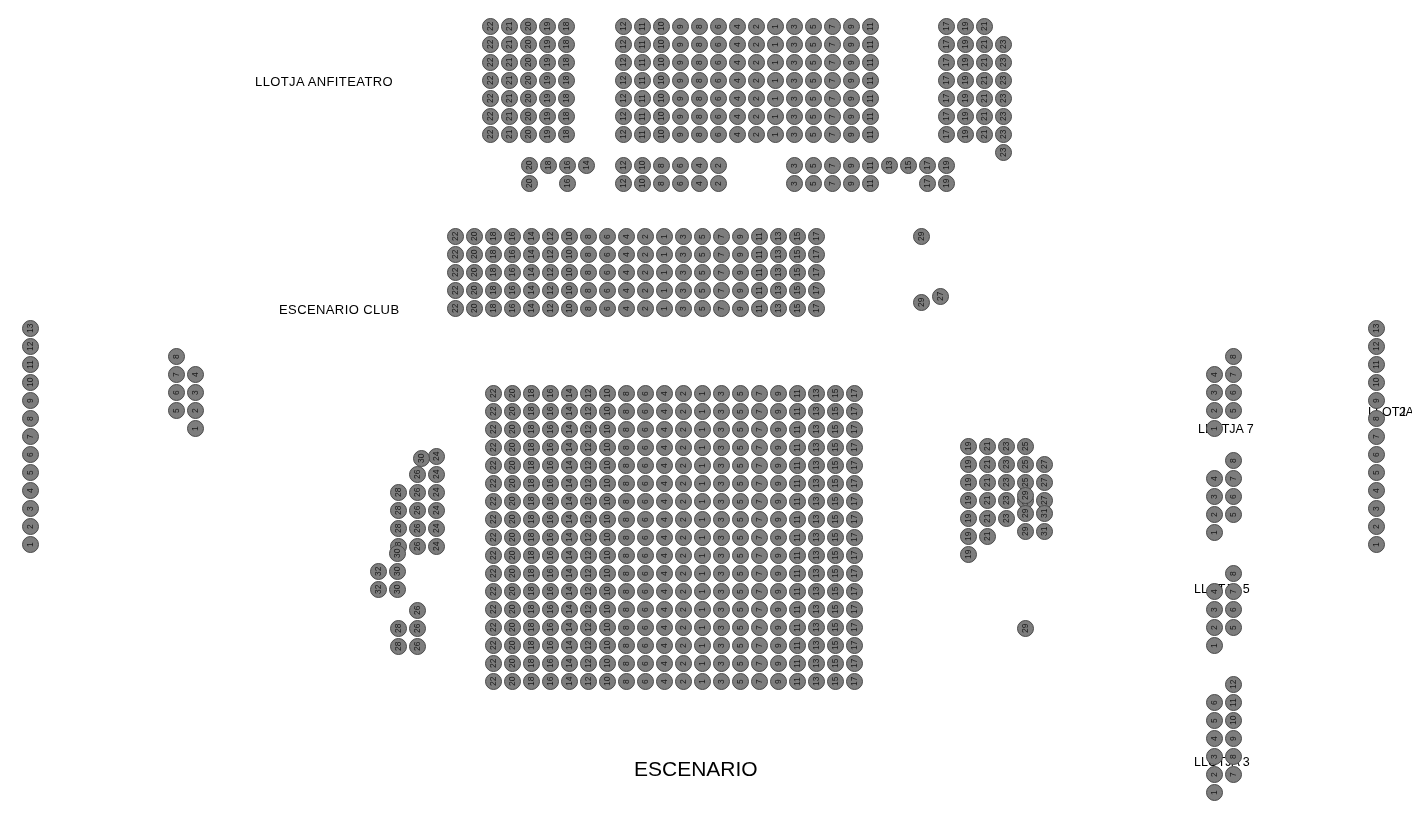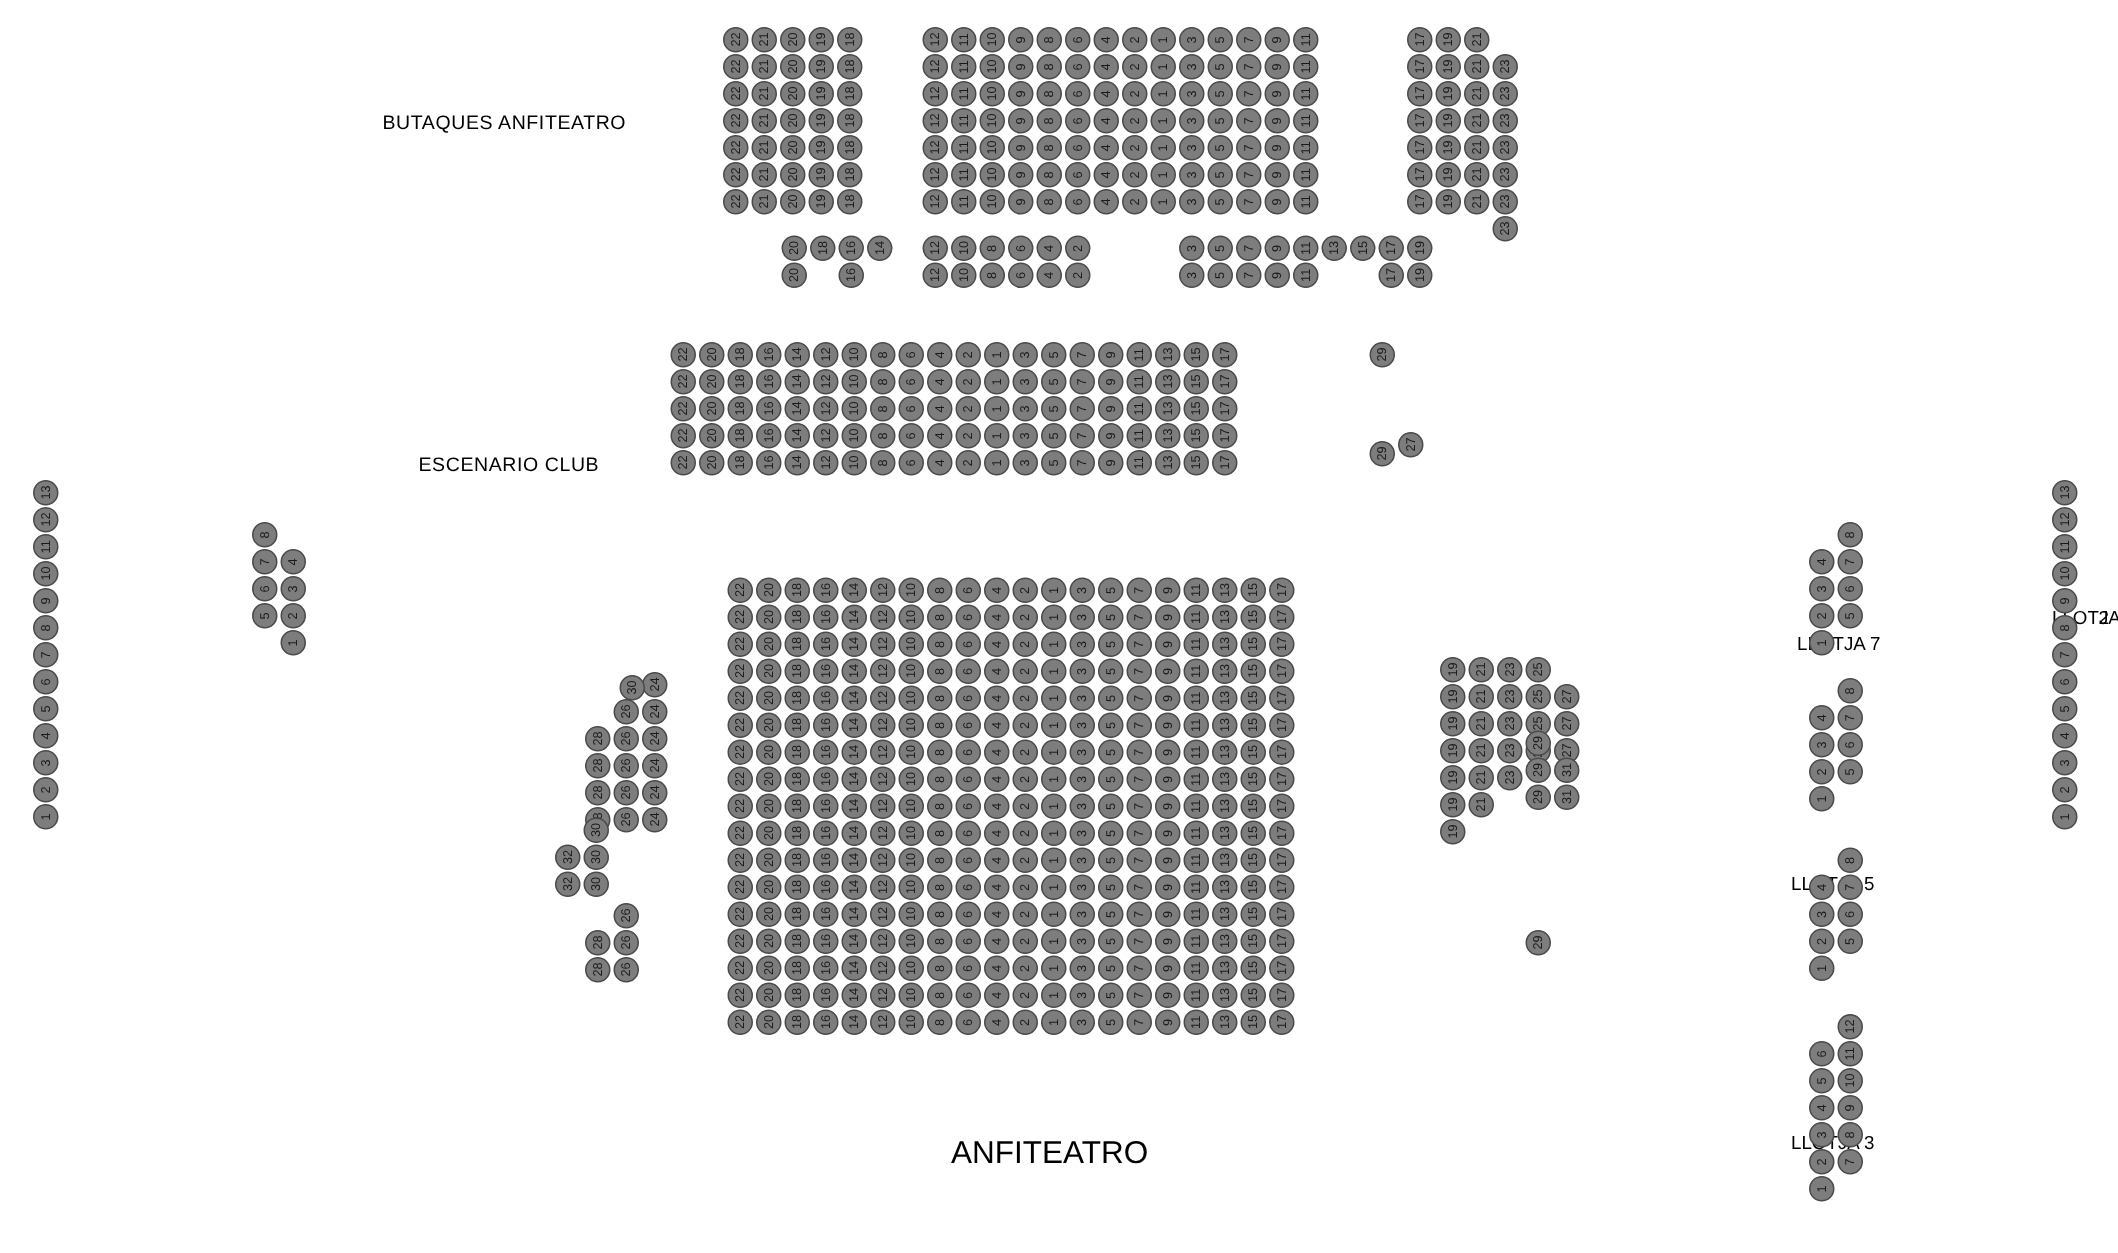--- a/index.html
+++ b/index.html
@@ -58,23 +58,23 @@
     display: block;
     width: 15px;
     height: 15px;
     line-height: 15px;
   }
 </style>
 </head>
 <body>
 
 <div id="stage">
-    <div class="section-label" style="left: 255px; top: 74px;">BUTAQUES ANFITEATRO</div>
+    <div class="section-label" style="left: 255px; top: 74px;">LLOTJA ANFITEATRO</div>
     <div class="section-label" style="left: 279px; top: 302px;">ESCENARIO CLUB</div>
-    <div class="stage-label" style="left: 634px; top: 757px;">ANFITEATRO</div>
+    <div class="stage-label" style="left: 634px; top: 757px;">ESCENARIO</div>
     <div class="box-label" style="left: 1198px; top: 422px;">LLOTJA 7</div>
     <div class="box-label" style="left: 1194px; top: 582px;">LLOTJA 5</div>
     <div class="box-label" style="left: 1194px; top: 755px;">LLOTJA 3</div>
     <div class="box-label" style="left: 1368px; top: 405px;">LLOTJA PAR.</div>
     <div class="box-label" style="left: 1399px; top: 405px;">2</div>
     <div>
       <div class="seat" style="left: 482px; top: 18px; background: rgb(125, 125, 125); border-color: rgb(74, 74, 74);">
         <span>22</span>
       </div>
       <div class="seat" style="left: 482px; top: 36px; background: rgb(125, 125, 125); border-color: rgb(74, 74, 74);">

